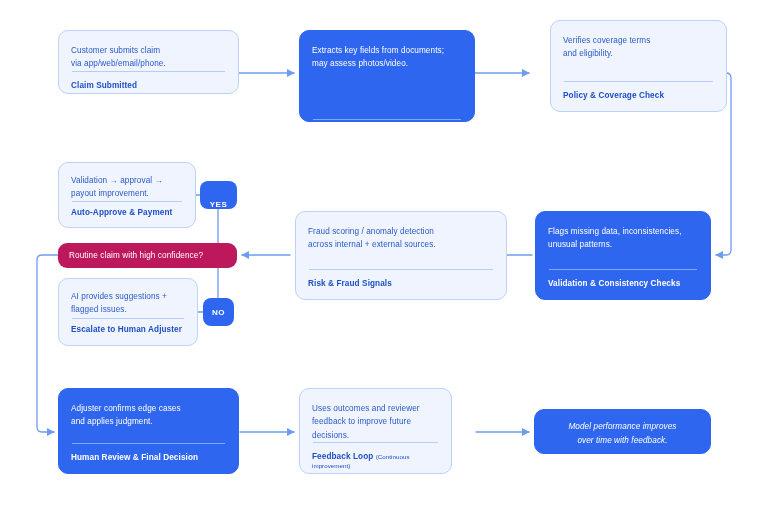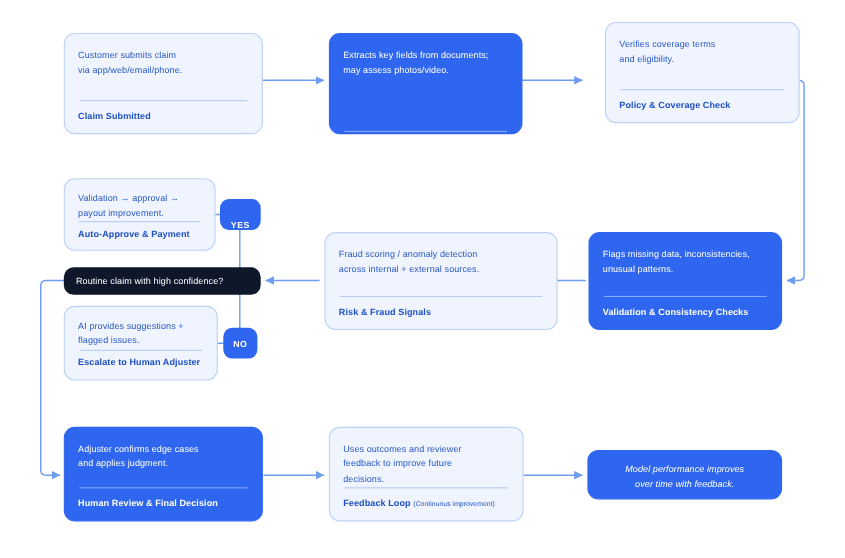--- a/index.html
+++ b/index.html
@@ -70,21 +70,21 @@
   .node.solid .label { color: #ffffff; }
   .label .sub {
     font-size: 6.2px;
     font-weight: 400;
     letter-spacing: 0.05px;
   }
 
   
   .decision {
     position: absolute;
-    background: #0f172a;
+    background: #be185d;
     border-radius: 9px;
     display: flex;
     align-items: center;
     padding-left: 11px;
     box-sizing: border-box;
   }
   .decision span {
     color: #ffffff;
     font-size: 8.2px;
     font-weight: 500;
@@ -152,21 +152,21 @@
       <path d="M 203 312 L 192 312"></path>
 
       <path d="M 58 255 L 42 255 Q 37 255 37 260 L 37 427 Q 37 432 42 432 L 54 432" marker-end="url(#arrow)"></path>
 
       <path d="M 240 432 L 294 432" marker-end="url(#arrow)"></path>
 
       <path d="M 476 432 L 529 432" marker-end="url(#arrow)"></path>
     </g>
   </svg>
 
-  <div class="node light" style="left:58px; top:30px; width:181px; height:92px;">
+  <div class="node light" style="left:58px; top:30px; width:181px; height:64px;">
     <div class="desc">Customer submits claim
 via app/web/email/phone.</div>
     <div class="spacer"></div>
     <div class="rule"></div>
     <div class="label">Claim Submitted</div>
   </div>
 
   <div class="node solid" style="left:299px; top:30px; width:176px; height:92px;gap:24px;">
     <div class="desc">Extracts key fields from documents;
 may assess photos/video.</div>
@@ -227,21 +227,21 @@
   </div>
 
   <div class="node solid" style="left:58px; top:388px; width:181px; height:86px;">
     <div class="desc">Adjuster confirms edge cases
 and applies judgment.</div>
     <div class="spacer"></div>
     <div class="rule"></div>
     <div class="label">Human Review &amp; Final Decision</div>
   </div>
 
-  <div class="node light" style="left:299px; top:388px; width:177px; height:86px;">
+  <div class="node light" style="left:299px; top:388px; width:153px; height:86px;">
     <div class="desc">Uses outcomes and reviewer
 feedback to improve future
 decisions.</div>
     <div class="spacer"></div>
     <div class="rule"></div>
     <div class="label"><span>Feedback Loop</span> <span class="sub">(Continuous improvement)</span></div>
   </div>
 
   <div class="node solid terminal" style="left:534px; top:409px; width:177px; height:45px;">
     <div class="desc">Model performance improves

